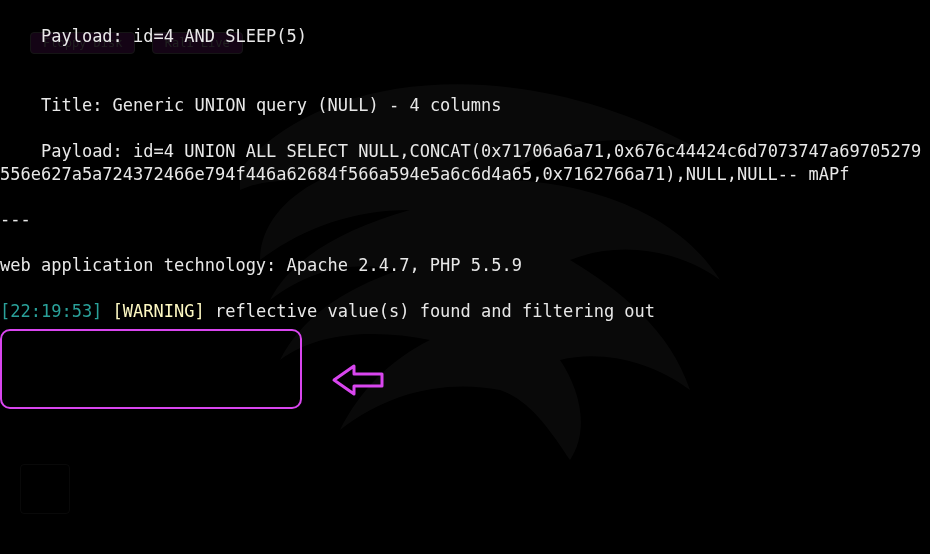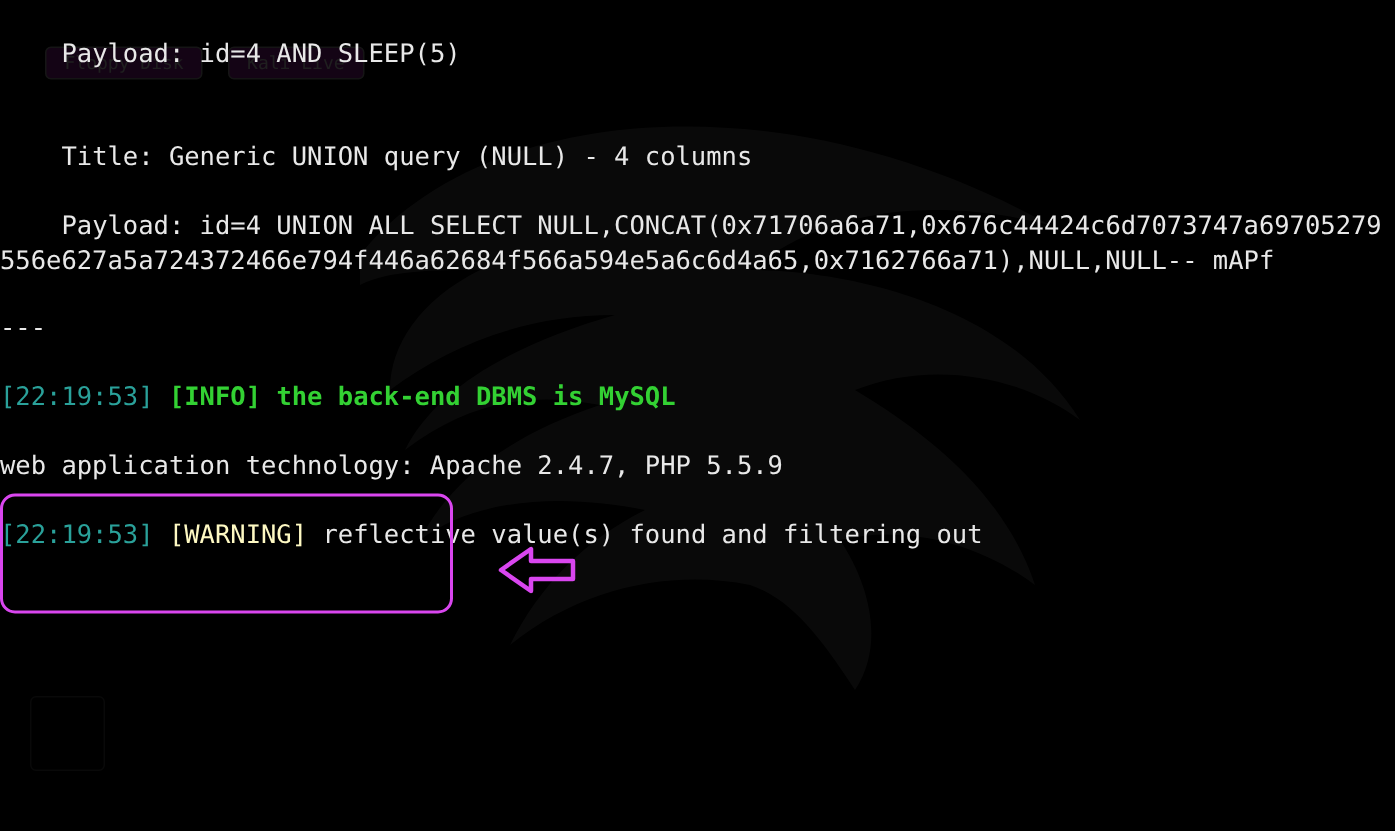--- a/index.html
+++ b/index.html
@@ -98,21 +98,20 @@
 </div>
 
 <div class="ghost-icon"></div>
 
 <div class="terminal" style="white-space: pre-wrap; word-break: break-all;">
 <span class="tline white">    Payload: id=4 AND SLEEP(5)</span>
 <span class="tline white"></span>
 <span class="tline white">    Title: Generic UNION query (NULL) - 4 columns</span>
 <span class="tline white">    Payload: id=4 UNION ALL SELECT NULL,CONCAT(0x71706a6a71,0x676c44424c6d7073747a69705279556e627a5a724372466e794f446a62684f566a594e5a6c6d4a65,0x7162766a71),NULL,NULL-- mAPf</span>
 <span class="tline white">---</span>
-<span class="tline"><span class="cyan">[22:19:53]</span><span class="bgreen"> [INFO]</span><span class="bgreen"> the back-end DBMS is MySQL</span></span>
 <span class="tline white">web application technology: Apache 2.4.7, PHP 5.5.9</span>
 <span class="tline"><span class="cyan">[22:19:53]</span><span class="yellow"> [WARNING]</span><span class="white"> reflective value(s) found and filtering out</span></span>
 
 
 
 <span class="tline white"></span>
 
 <span class="tline white"></span>
 
 <span class="tline white"></span>

